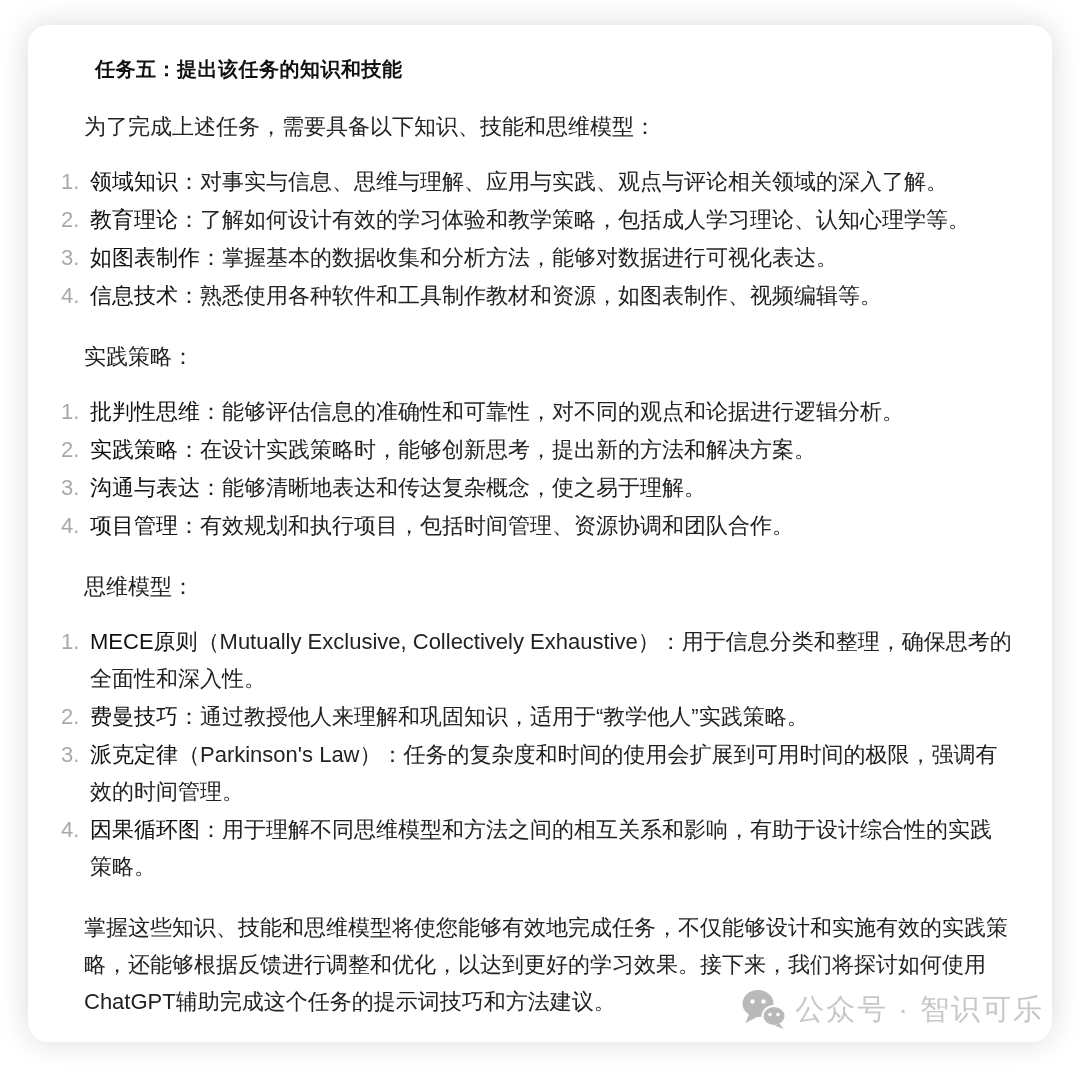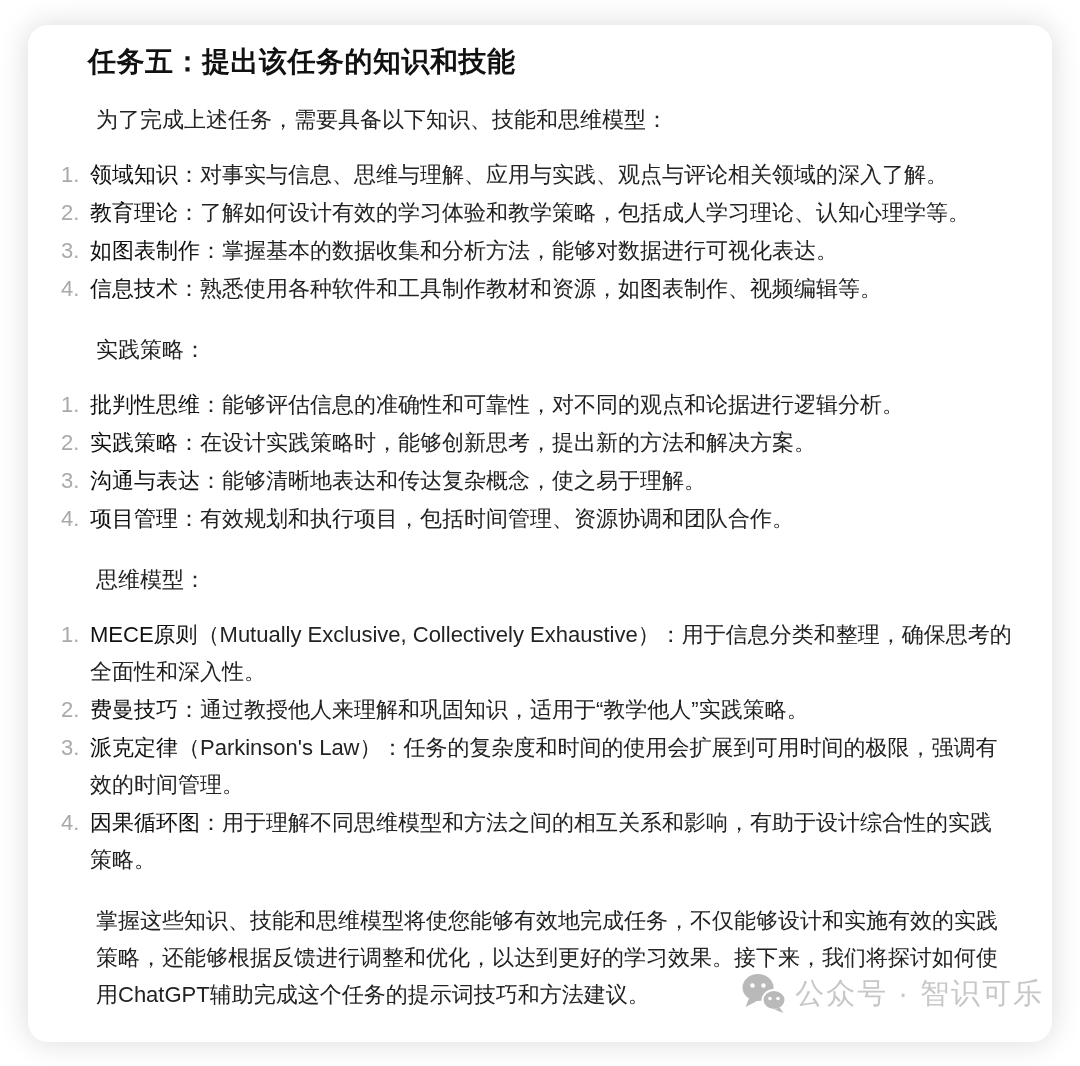--- a/index.html
+++ b/index.html
@@ -22,33 +22,33 @@
     position: absolute;
     left: 28px; top: 25px;
     width: 1024px; height: 1017px;
     background: var(--card_bg);
     border-radius: 20px;
     box-shadow: 0 0 30px rgba(0,0,0,0.15);
     padding: 12px 40px 24px 56px;
     overflow: hidden;
   }
   h1.page-title {
-    margin: 4px;
-    font-size: 28px;
+    margin: 11px;
+    font-size: 20px;
     line-height: 42px;
     font-weight: 700;
     color: var(--heading);
     letter-spacing: 0.5px;
   }
   .content {
     font-size: 22px;
     line-height: 37px;
     color: var(--text);
   }
-  .content p { margin: 18px 12px; }
+  .content p { margin: 18px 0; }
   .content ol {
     list-style: none;
     margin: 6px 0 24px 0;
     padding: 0;
   }
   .content li {
     display: flex;
     margin: 0 0 1px 6px;
   }
   .num {
@@ -56,21 +56,21 @@
     margin-left: -29px;
     width: 17px;
     margin-right: 12px;
     text-align: right;
     color: var(--list_number);
   }
   .li-text { flex: 1; }
   b.term { font-weight: 400; color: var(--heading); }
   .watermark {
     position: absolute;
-    right: 8px; bottom: 28px;
+    right: 8px; bottom: 12px;
     display: flex;
     align-items: center;
     color: var(--watermark);
     font-size: 29px;
     letter-spacing: 2px;
     white-space: nowrap;
   }
   .watermark svg { margin-right: 8px; display: block; }
 </style>
 </head>

